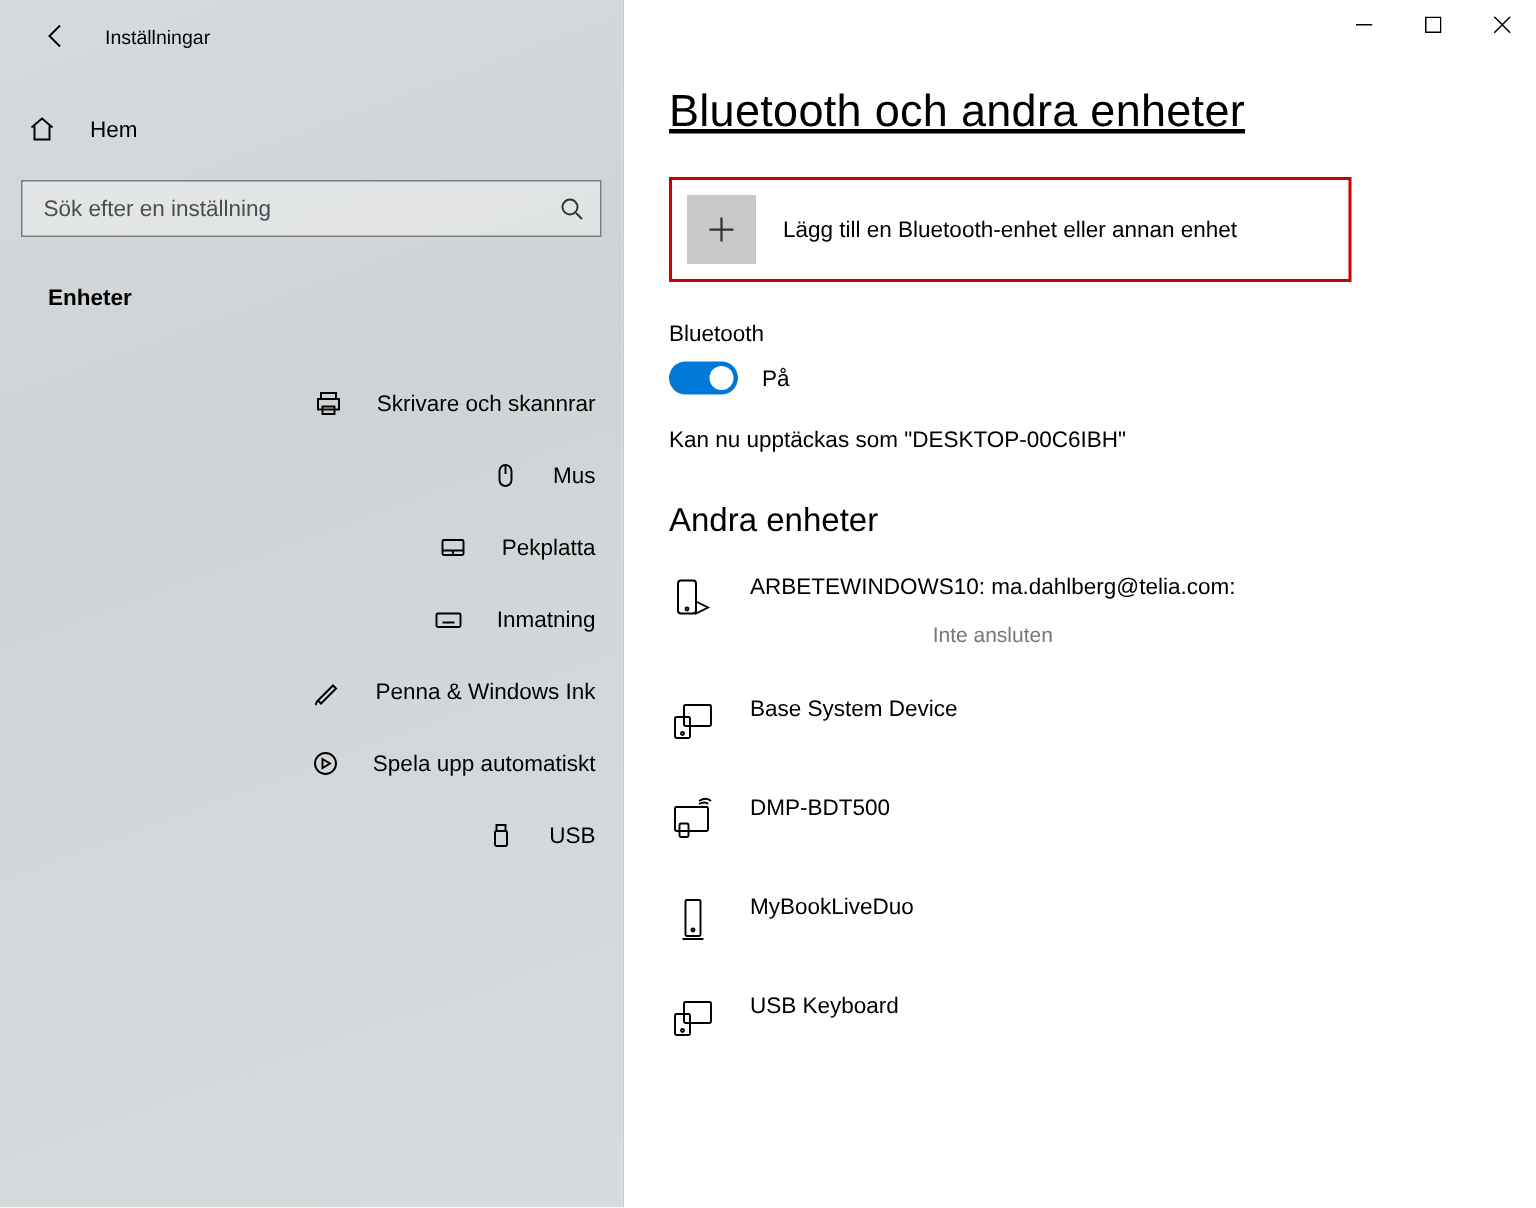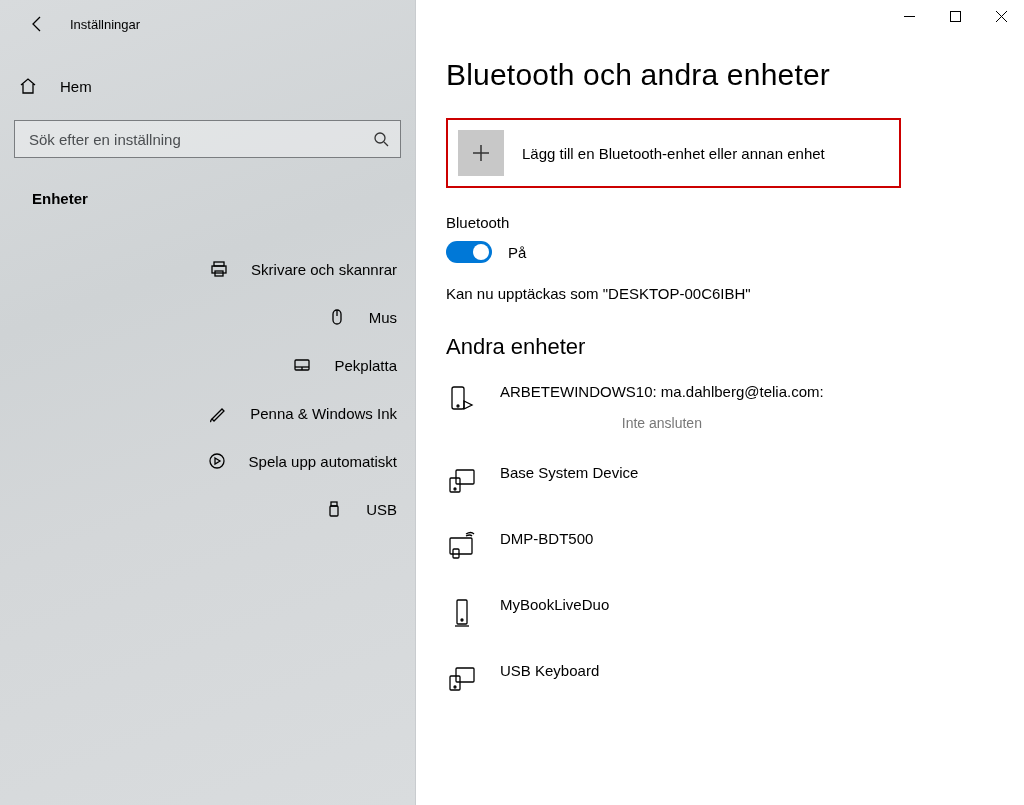--- a/index.html
+++ b/index.html
@@ -87,21 +87,21 @@
     position:absolute; top:0; right:0;
     display:flex;
   }
   .caption-btn {
     width:46px; height:32px;
     display:flex; align-items:center; justify-content:center;
   }
   .caption-btn svg { width:11px; height:11px; stroke:#000; fill:none; stroke-width:1; }
 
   .page-body { padding: 58px 20px 0 30px; }
-  .page-title { font-size: 30px; font-weight:400; margin-bottom: 26px; letter-spacing:0.2px; }
+  .page-title { font-size: 30px; font-weight:400; margin-bottom: 26px; letter-spacing:0.2px;text-decoration:underline; }
 
   .add-device-card {
     border: 2px solid #cc0000;
     display:flex;
     align-items:center;
     gap: 18px;
     padding: 10px 12px 10px 10px;
     margin-bottom: 26px;
     width: 455px;
   }
@@ -198,20 +198,33 @@
             <rect x="3" y="5" width="14" height="10" rx="1"></rect>
             <line x1="3" y1="12" x2="17" y2="12"></line>
             <line x1="10" y1="12" x2="10" y2="15"></line>
           </svg>
       </span>
       <span>Pekplatta</span>
     </div>
     <div class="nav-item">
       <span class="nav-icon">
         <svg viewBox="0 0 20 20">
+            <rect x="2" y="6" width="16" height="9" rx="1"></rect>
+            <line x1="5" y1="9" x2="5" y2="9"></line>
+            <line x1="8" y1="9" x2="8" y2="9"></line>
+            <line x1="11" y1="9" x2="11" y2="9"></line>
+            <line x1="14" y1="9" x2="14" y2="9"></line>
+            <line x1="6" y1="12" x2="14" y2="12"></line>
+          </svg>
+      </span>
+      <span>Inmatning</span>
+    </div>
+    <div class="nav-item">
+      <span class="nav-icon">
+        <svg viewBox="0 0 20 20">
             <path d="M4 16 L14 6 L16 8 L6 18 Z"></path>
             <path d="M4 16 Q2 18 3 19"></path>
           </svg>
       </span>
       <span>Penna &amp; Windows Ink</span>
     </div>
     <div class="nav-item">
       <span class="nav-icon">
         <svg viewBox="0 0 20 20">
             <circle cx="10" cy="10" r="7"></circle>

